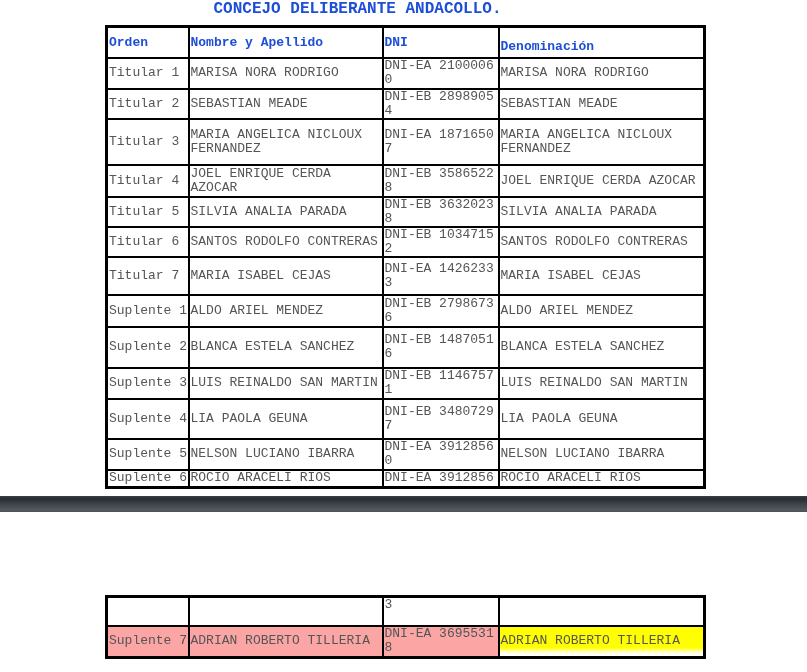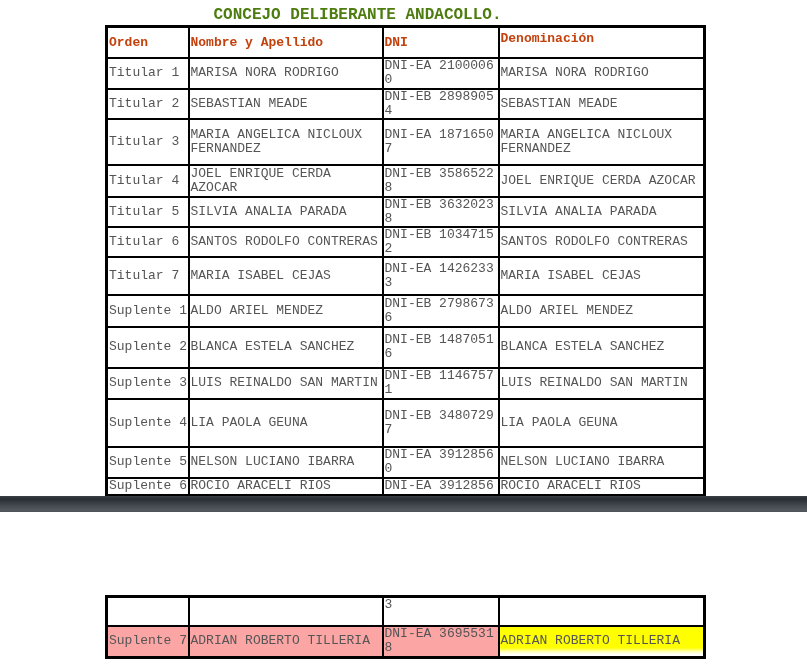--- a/index.html
+++ b/index.html
@@ -2,57 +2,57 @@
 <html><head>
 <meta charset="utf-8">
 <style>
   html,body{margin:0;padding:0;}
   body{
     width:807px;height:672px;position:relative;overflow:hidden;
     background:#ffffff;
     font-family:"Liberation Mono","DejaVu Sans Mono",monospace;
   }
   .doc-title{
-    position:absolute;top:7px;left:105px;width:505px;
+    position:absolute;top:1px;left:105px;width:505px;
     text-align:center;font-weight:bold;font-size:16px;line-height:17px;
-    color:#4d7c0f;white-space:pre;
+    color:#1d4ed8;white-space:pre;
   }
   table.doc{
     position:absolute;left:105px;
     border-collapse:collapse;table-layout:fixed;width:601px;
     font-size:13px;color:#555555;
     border:3px solid #000000;
   }
   #t1{top:25px;}
   #t2{top:595px;}
   table.doc th, table.doc td{
     border:2px solid #000000;
     padding:0 1px;
     overflow:hidden;
   }
   table.doc th{
-    color:#c2410c;font-weight:bold;font-size:13px;text-align:left;
+    color:#1d4ed8;font-weight:bold;font-size:13px;text-align:left;
     vertical-align:middle;
   }
-  table.doc th.top-al{vertical-align:top;padding-top:3px;}
+  table.doc th.top-al{vertical-align:top;padding-top:11px;}
   table.doc td{vertical-align:middle;}
   .ln{white-space:pre;line-height:14px;}
   
   #t1 thead tr{height:31px;}
   #t1 tbody tr:nth-child(1){height:31px;}
   #t1 tbody tr:nth-child(2){height:20px;}
   #t1 tbody tr:nth-child(3){height:46px;}
   #t1 tbody tr:nth-child(4){height:32px;}
   #t1 tbody tr:nth-child(5){height:30px;}
   #t1 tbody tr:nth-child(6){height:23px;}
   #t1 tbody tr:nth-child(7){height:38px;}
   #t1 tbody tr:nth-child(8){height:32px;}
   #t1 tbody tr:nth-child(9){height:41px;}
   #t1 tbody tr:nth-child(10){height:31px;}
-  #t1 tbody tr:nth-child(11){height:48px;margin-left:8px;}
+  #t1 tbody tr:nth-child(11){height:40px;margin-left:8px;}
   #t1 tbody tr:nth-child(12){height:31px;}
   #t1 tbody tr:nth-child(13){height:18px;font-family:Liberation Mono, monospace;}
   
   #t2 tbody tr:nth-child(1){height:29px;}
   #t2 tbody tr:nth-child(2){height:32px;}
   #t2 tbody tr.partial td{vertical-align:top;}
   
   tr.hl td{background:#fca5a5;}
   tr.hl td:last-child{
     background:linear-gradient(180deg,#ffff00 0%,#ffff00 72%,#ffffb3 84%,#ffffff 95%);

